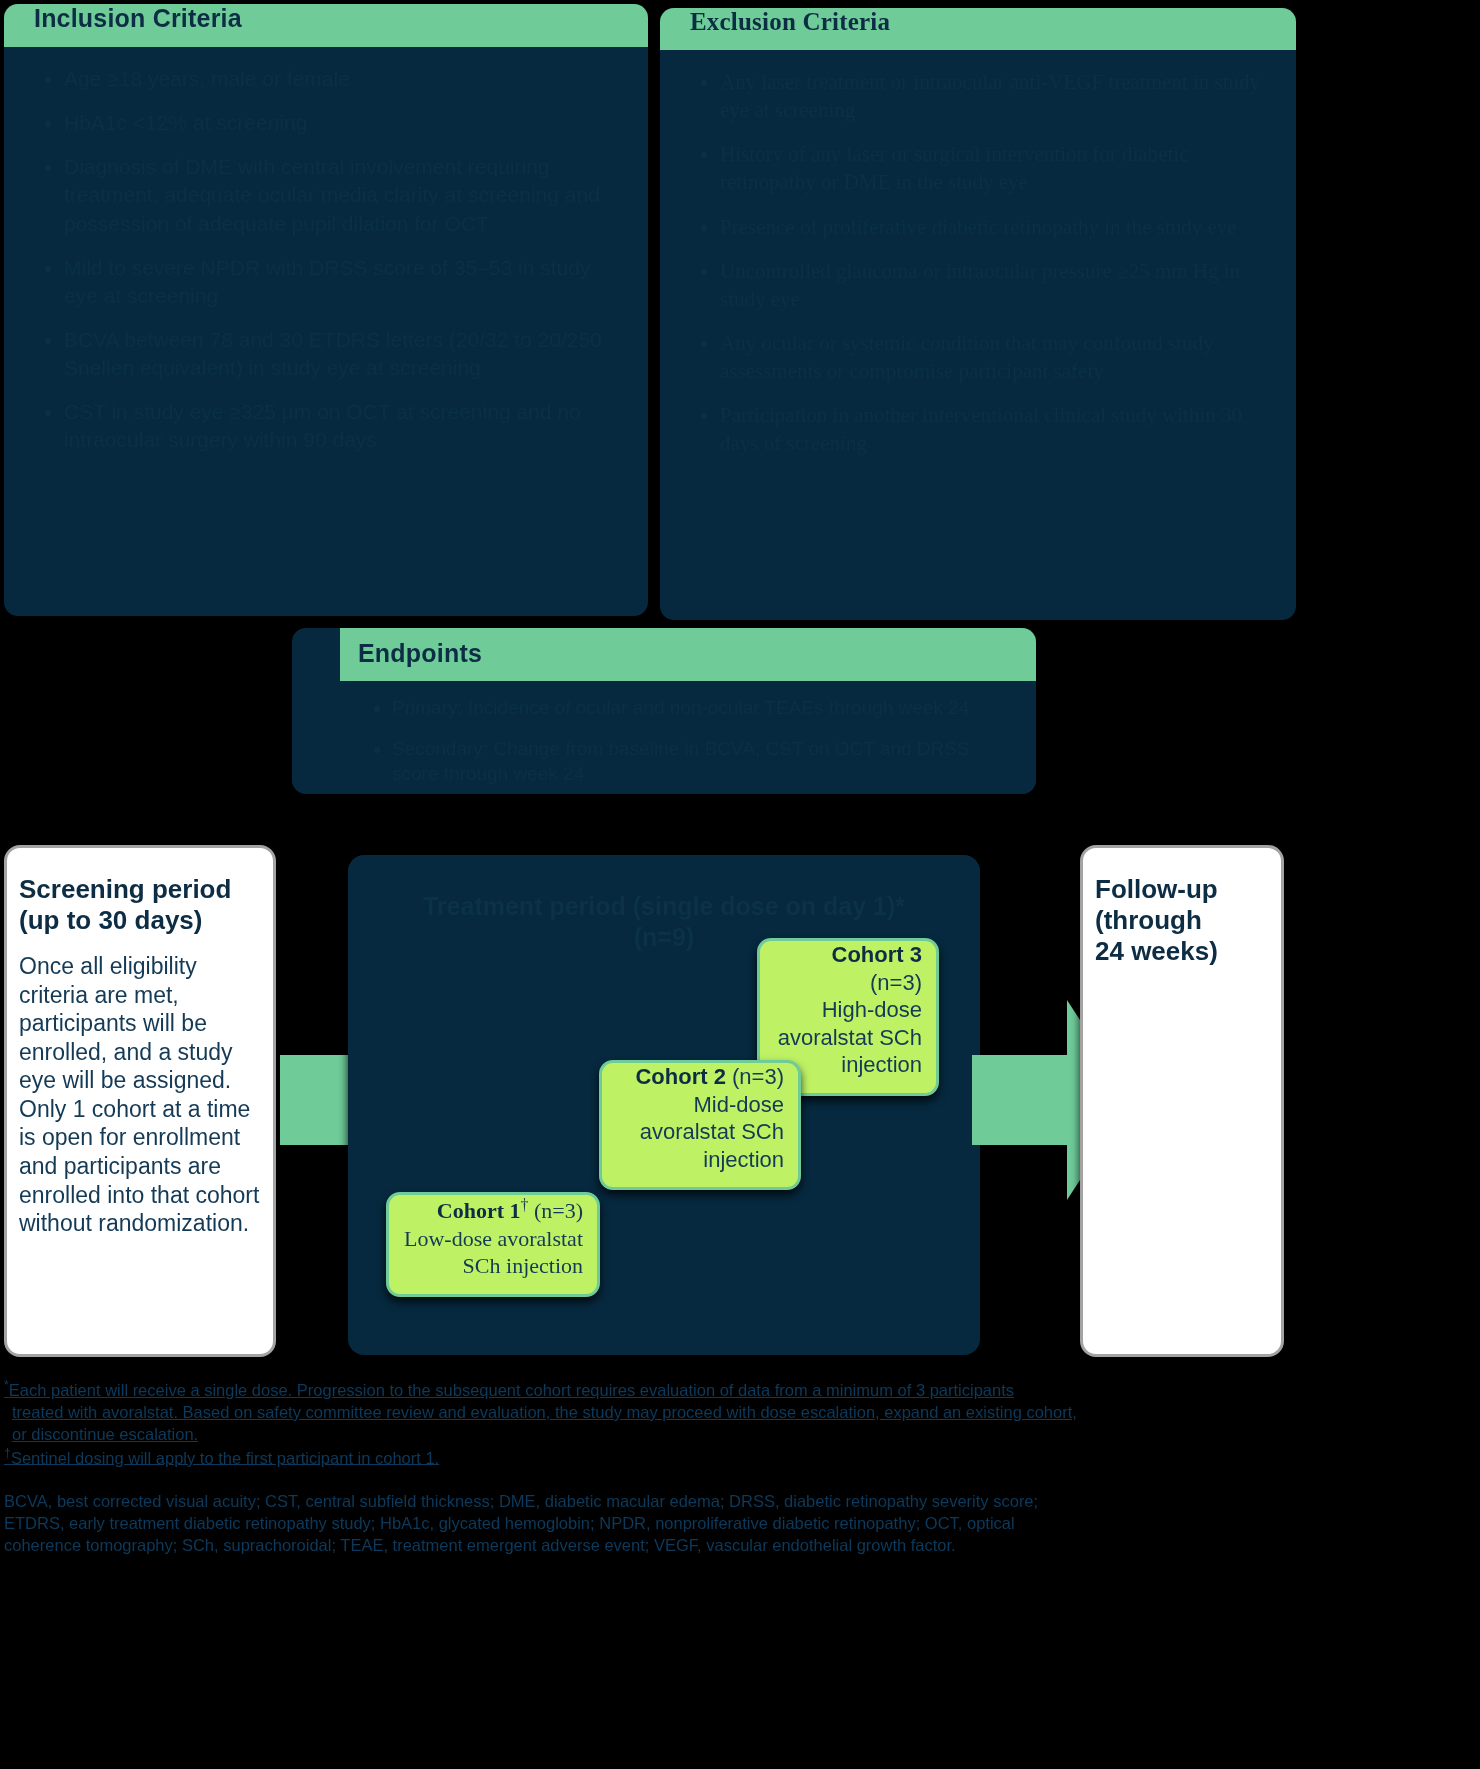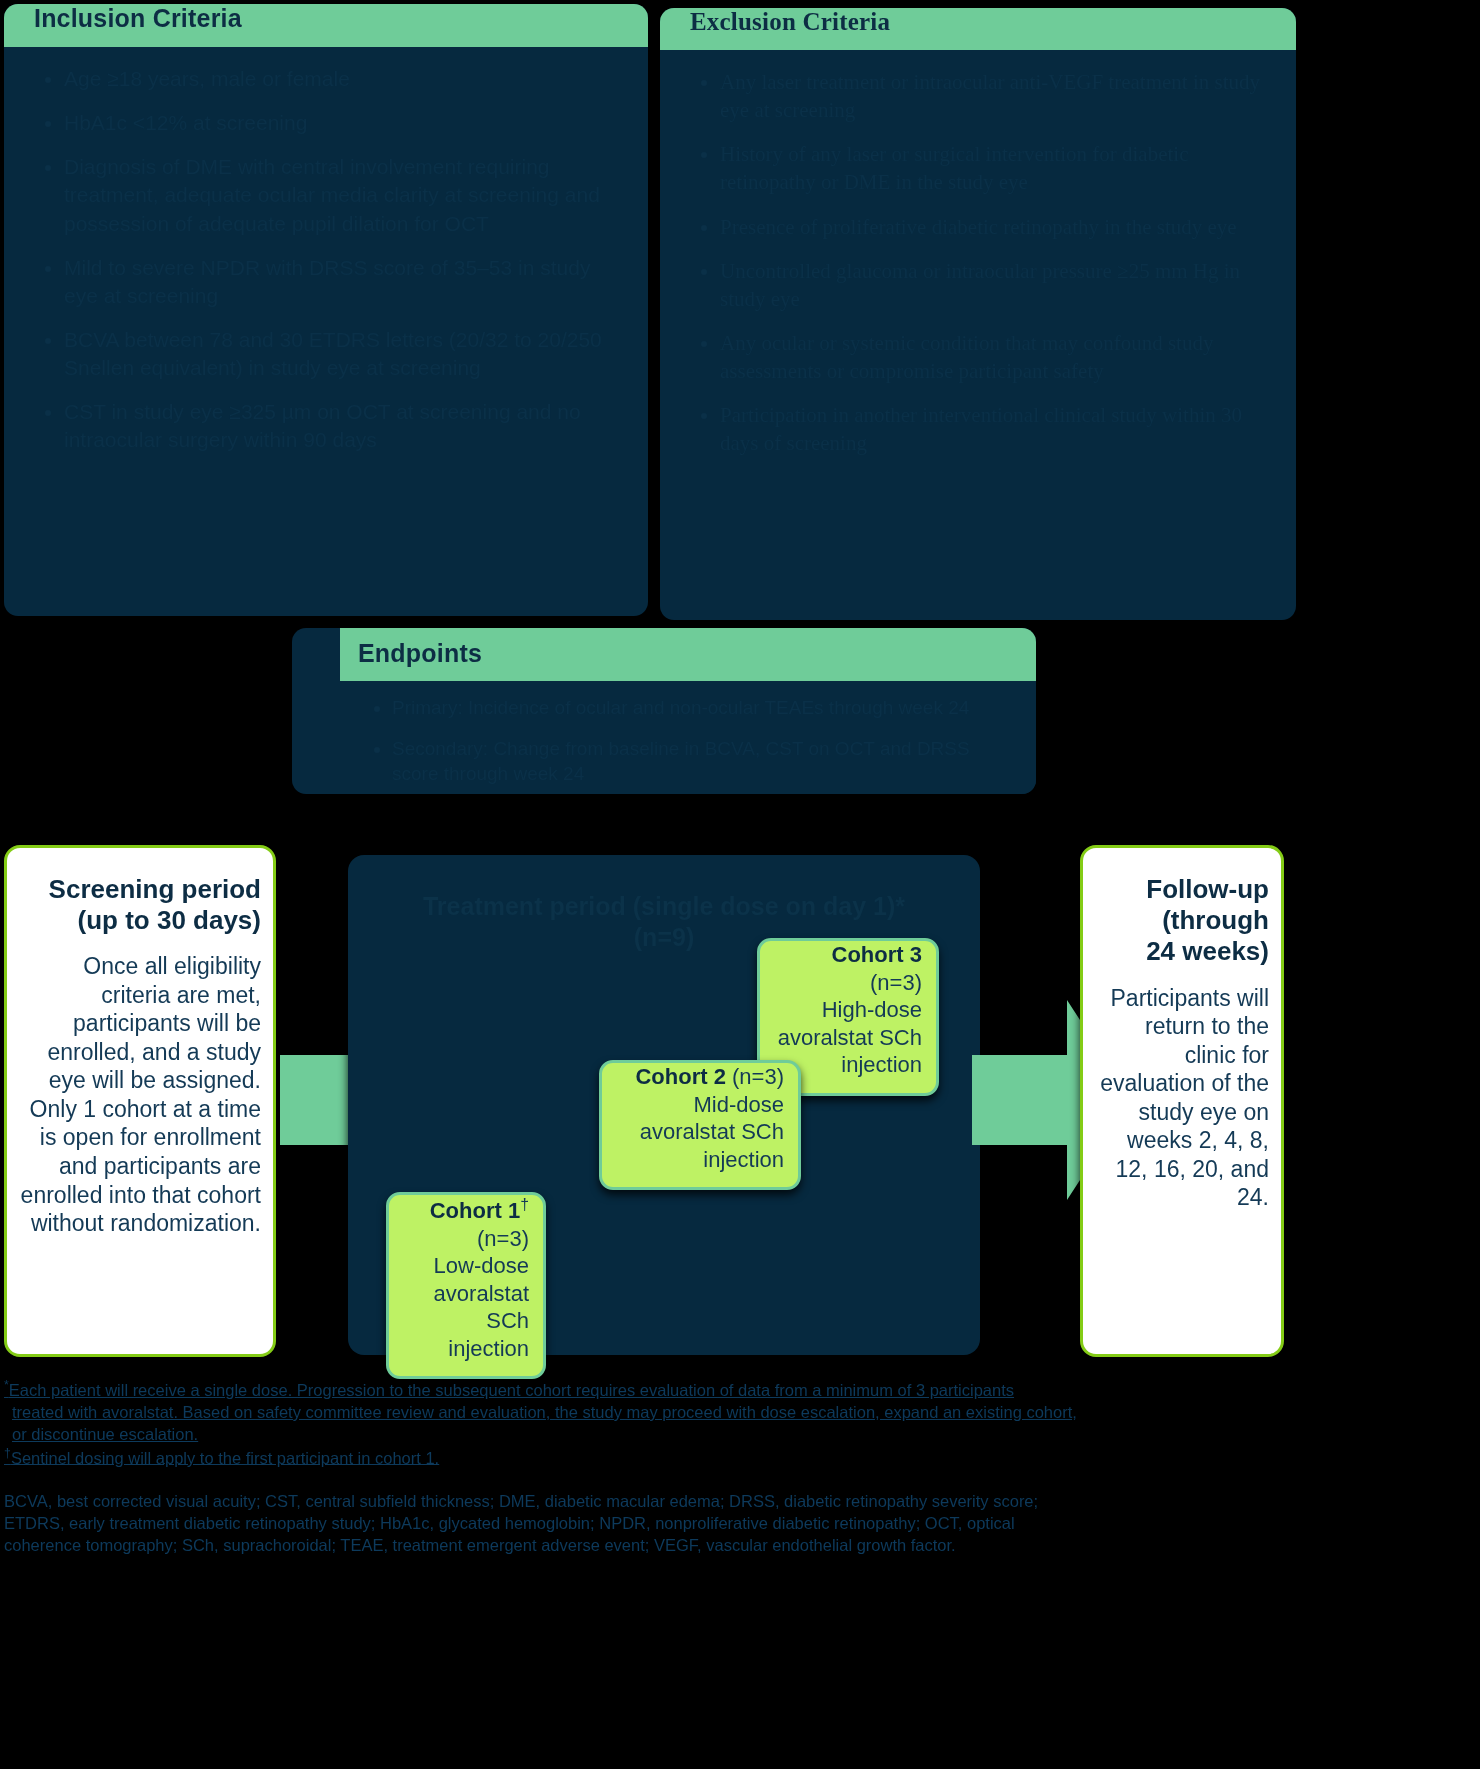--- a/index.html
+++ b/index.html
@@ -52,24 +52,24 @@
   
   #endpoints-card { left: 292px; top: 628px; width: 744px; height: 166px; padding-left: 48px; }
   #endpoints-card .card-header { font-size: 25px; padding: 11px 18px 13px 18px; }
   #endpoints-card .card-body { padding: 14px 26px 16px 26px; }
   #endpoints-card .lowcon { font-size: 19px; line-height: 1.32; }
 
   
   .whitebox {
     position: absolute;
     background: #ffffff;
-    border: 3px solid #84cc16;
+    border: 3px solid #a3a3a3;
     border-radius: 16px;
     padding: 26px 12px 18px 12px;
-    text-align: right;
+    text-align: left;
     color: #143a56;
     box-shadow: 0 6px 10px rgba(0,0,0,0.8);
   }
   .whitebox .wb-title {
     font-weight: bold;
     font-size: 26px;
     line-height: 1.2;
     color: #0d2d44;
     margin-bottom: 16px;
   }
@@ -107,21 +107,21 @@
     color: #143a56;
     font-size: 22px;
     line-height: 1.25;
     padding: 0 14px 14px 14px;
     box-shadow: 0 5px 9px rgba(0,0,0,0.75);
   }
   .cohort-box b { color: #0d2d44; font-weight: bold; }
   .cohort-box sup { font-size: 0.72em; }
   #cohort3-box { left: 757px; top: 938px;  width: 182px; }
   #cohort2-box { left: 573px; top: 1060px; width: 202px; margin-left: 26px; }
-  #cohort1-box { left: 386px; top: 1192px; width: 160px; }
+  #cohort1-box { left: 386px; top: 1192px; width: 214px; font-family: Liberation Serif, serif; }
 
   
   .arrow { position: absolute; }
   #arrow-1 { left: 280px;  top: 1000px; }
   #arrow-2 { left: 972px;  top: 1000px; }
 
   
   #footnotes {
     position: absolute;
     left: 4px; top: 1378px; width: 1280px;
@@ -237,21 +237,20 @@
     <polygon points="0,55 95,55 95,0 160,100 95,200 95,145 0,145" fill="#6fcc99"></polygon>
   </svg>
 </div>
 
 <div class="whitebox" id="followup-box">
   <div class="wb-title">
     <div>Follow-up</div>
     <div>(through</div>
     <div>24 weeks)</div>
   </div>
-  <div class="wb-text">Participants will return to the clinic for evaluation of the study eye on weeks 2, 4, 8, 12, 16, 20, and 24.</div>
 </div>
 
 <div id="footnotes">
   <div class="fn-line"><span class="fn-sym">*</span><span>Each patient will receive a single dose. Progression to the subsequent cohort requires evaluation of data from a minimum of 3 participants</span></div>
   <div class="fn-line fn-indent">treated with avoralstat. Based on safety committee review and evaluation, the study may proceed with dose escalation, expand an existing cohort,</div>
   <div class="fn-line fn-indent">or discontinue escalation.</div>
   <div class="fn-line"><span class="fn-sym">†</span><span>Sentinel dosing will apply to the first participant in cohort 1.</span></div>
 </div>
 
 <div id="footnote-abbrev">

